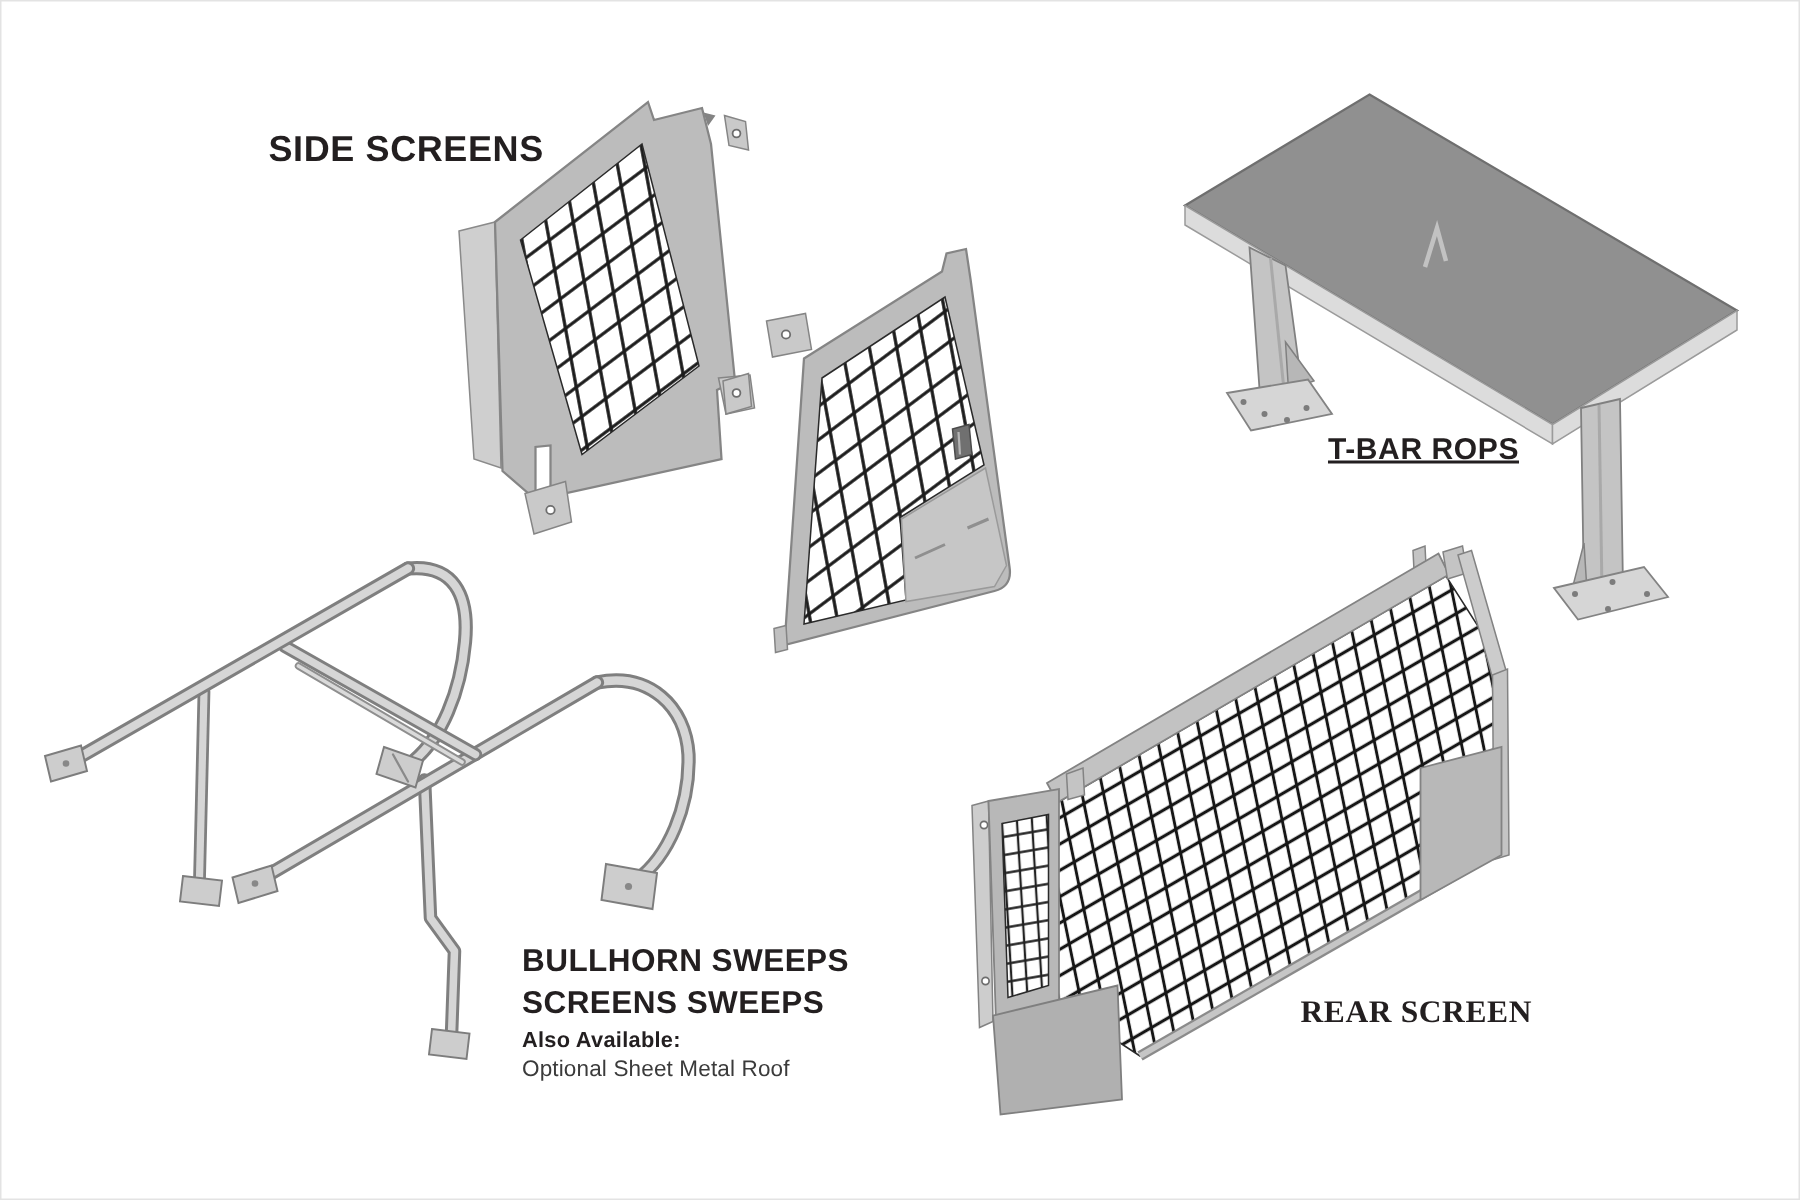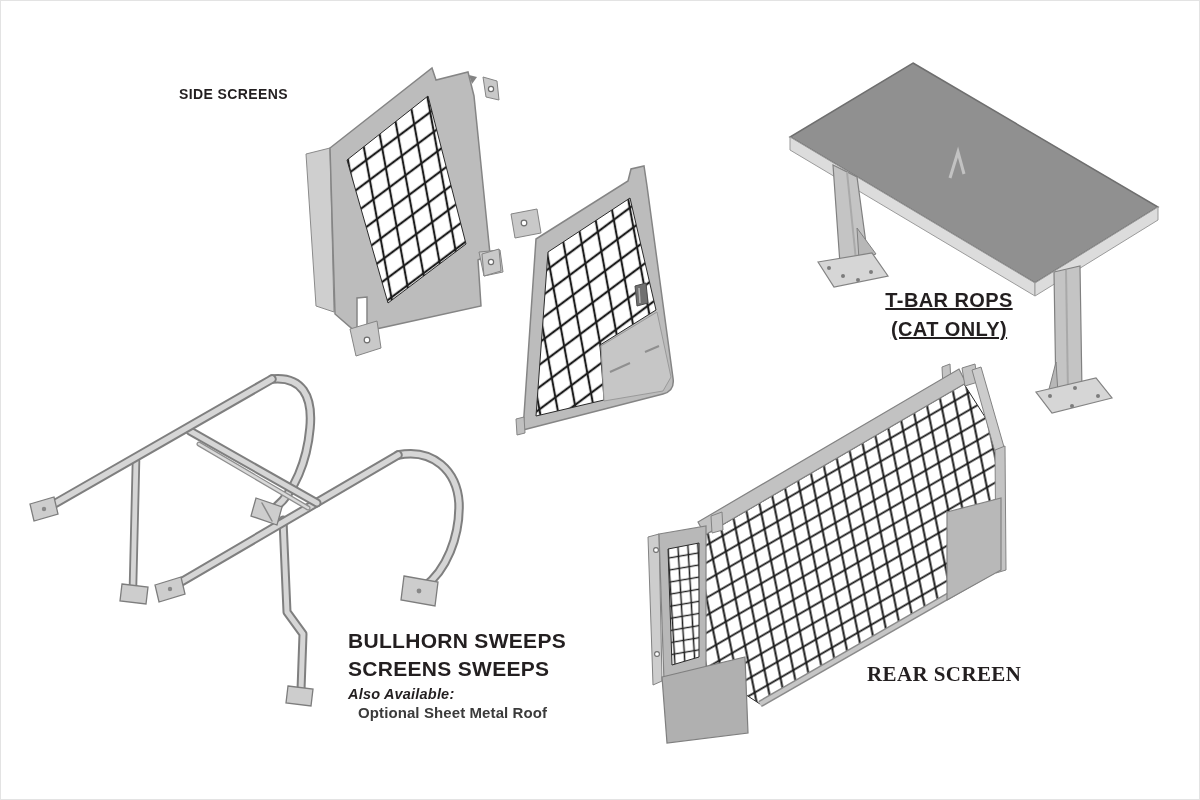--- a/index.html
+++ b/index.html
@@ -3,26 +3,26 @@
 <meta charset="utf-8">
 <style>
   html,body{margin:0;padding:0;background:#ffffff;}
   .canvas{
     position:relative;width:1200px;height:800px;background:#ffffff;
     font-family:"Liberation Sans",sans-serif;overflow:hidden;
     box-shadow:inset 0 0 0 1px #e3e3e3;
   }
   .art{position:absolute;left:0;top:0;width:1200px;height:800px;}
   .label{position:absolute;color:#231f20;font-weight:700;letter-spacing:.4px;white-space:nowrap;}
-  .lbl-side{left:179px;top:86px;font-size:14px;}
+  .lbl-side{left:179px;top:86px;font-size:24px;}
   .lbl-tbar{left:856px;top:286px;width:186px;text-align:center;font-size:20px;line-height:29px;text-decoration:underline;}
   .lbl-sweeps{left:348px;top:627px;}
   .sweeps-line{font-size:21px;line-height:28px;letter-spacing:.3px;}
-  .note-head{font-size:14.5px;line-height:18px;margin-top:2px;letter-spacing:.2px;font-style:italic;}
-  .note-body{font-size:15px;line-height:19px;font-weight:700;color:#3b3b3b;letter-spacing:.1px;margin-left:10px;}
+  .note-head{font-size:14.5px;line-height:18px;margin-top:2px;letter-spacing:.2px;}
+  .note-body{font-size:15px;line-height:19px;font-weight:400;color:#3b3b3b;letter-spacing:.1px;}
   .lbl-rear{left:867px;top:662px;font-size:21px;font-family:Liberation Serif, serif;}
 </style>
 </head>
 <body>
 
 <div class="canvas">
 
   <svg class="art" viewBox="0 0 1200 800">
     <defs>
       <pattern id="mesh1" width="20" height="20" patternUnits="userSpaceOnUse" patternTransform="matrix(0.8,-0.6,0.18,0.98,0,0)">
@@ -172,21 +172,20 @@
         <polygon points="668,549 699,543 699,657 672,665" fill="url(#meshSmall)" stroke="#2a2a2a" stroke-width="1"></polygon>
         <polygon points="662,677 745,657 748,733 667,743" fill="#b0b0b0" stroke="#7f7f7f" stroke-width="1.2"></polygon>
       </g>
     </g>
   </svg>
 
   <div class="label lbl-side">SIDE SCREENS</div>
 
   <div class="label lbl-tbar">
     <div>T-BAR ROPS</div>
-    <div>(CAT ONLY)</div>
   </div>
 
   <div class="label lbl-sweeps">
     <div class="sweeps-line">BULLHORN SWEEPS</div>
     <div class="sweeps-line">SCREENS SWEEPS</div>
     <div class="note-head">Also Available:</div>
     <div class="note-body">Optional Sheet Metal Roof</div>
   </div>
 
   <div class="label lbl-rear">REAR SCREEN</div>

